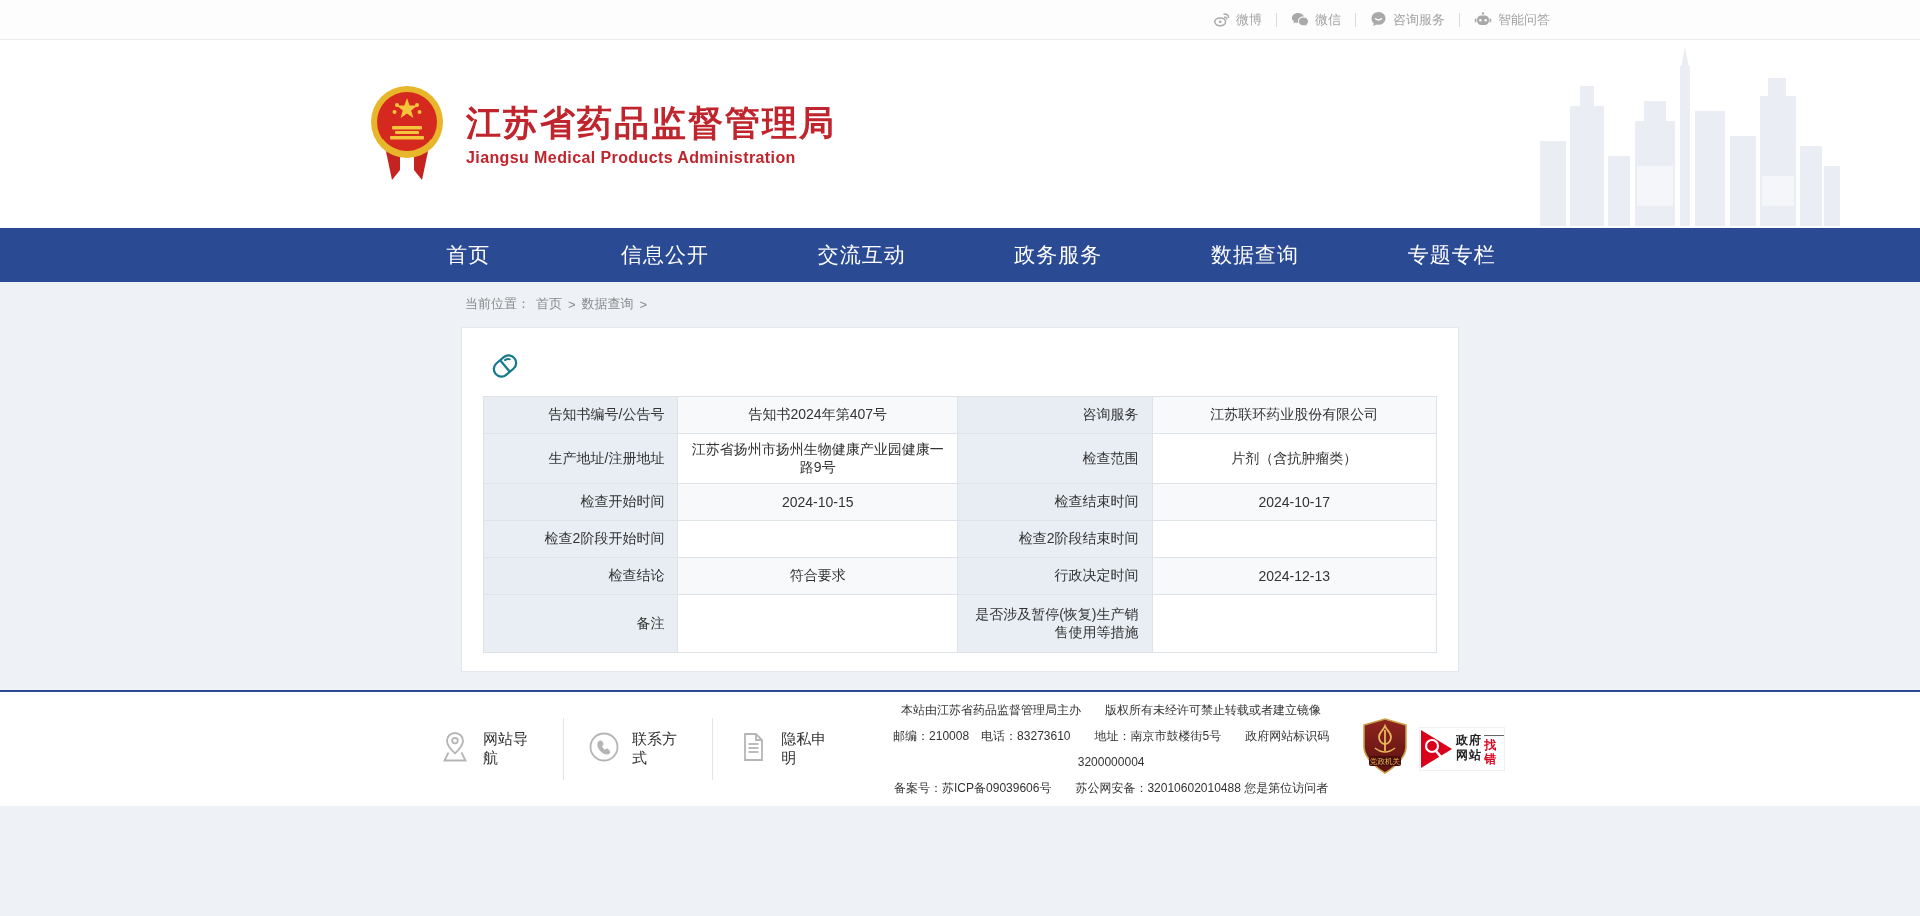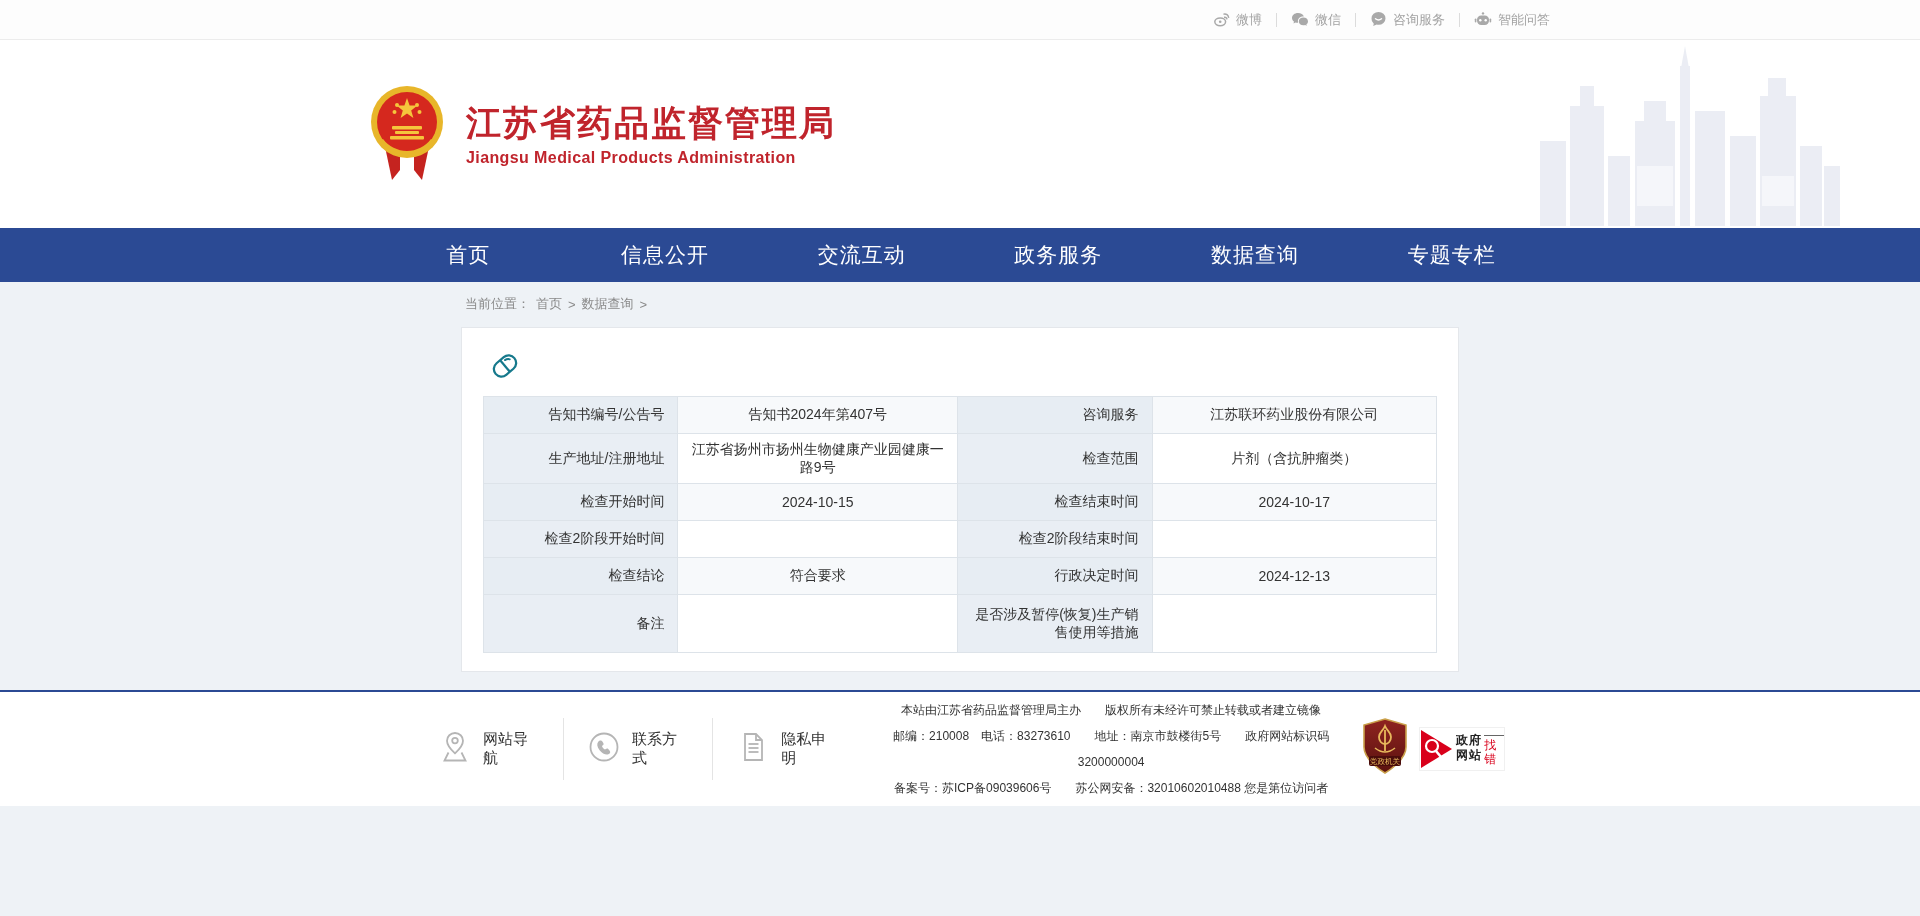--- a/index.html
+++ b/index.html
@@ -59,21 +59,21 @@
     padding:0 21px;cursor:pointer;}
   .foot-link .lbl{font-size:15px;color:#333;}
   .foot-div{width:1px;height:62px;background:#e4e4e4;}
   .foot-text{text-align:center;font-size:12px;color:#333;line-height:26px;}
   .badges{display:flex;align-items:center;gap:10px;}
   .badge-find{background:#fff;width:86px;height:44px;display:flex;align-items:center;
     border:1px solid #f0f0f0;cursor:pointer;}
   .bf-left{position:relative;width:34px;height:44px;flex:0 0 auto;}
   .bf-text{display:flex;flex-direction:row;justify-content:center;margin-left:2px;}
   .bf-l1{font-size:12px;font-weight:bold;color:#222;letter-spacing:1px;line-height:15px;}
-  .bf-l2{font-size:12px;font-weight:normal;color:var(--badge-red);letter-spacing:6px;
+  .bf-l2{font-size:12px;font-weight:bold;color:var(--badge-red);letter-spacing:6px;
     border-top:1px solid #666;margin-top:2px;padding-top:2px;line-height:14px;}
   .badge-shield{cursor:pointer;}
 
   .subfooter{height:144px;background:var(--page-bg);}
 </style>
 </head>
 <body>
 
 <div class="page">
 

